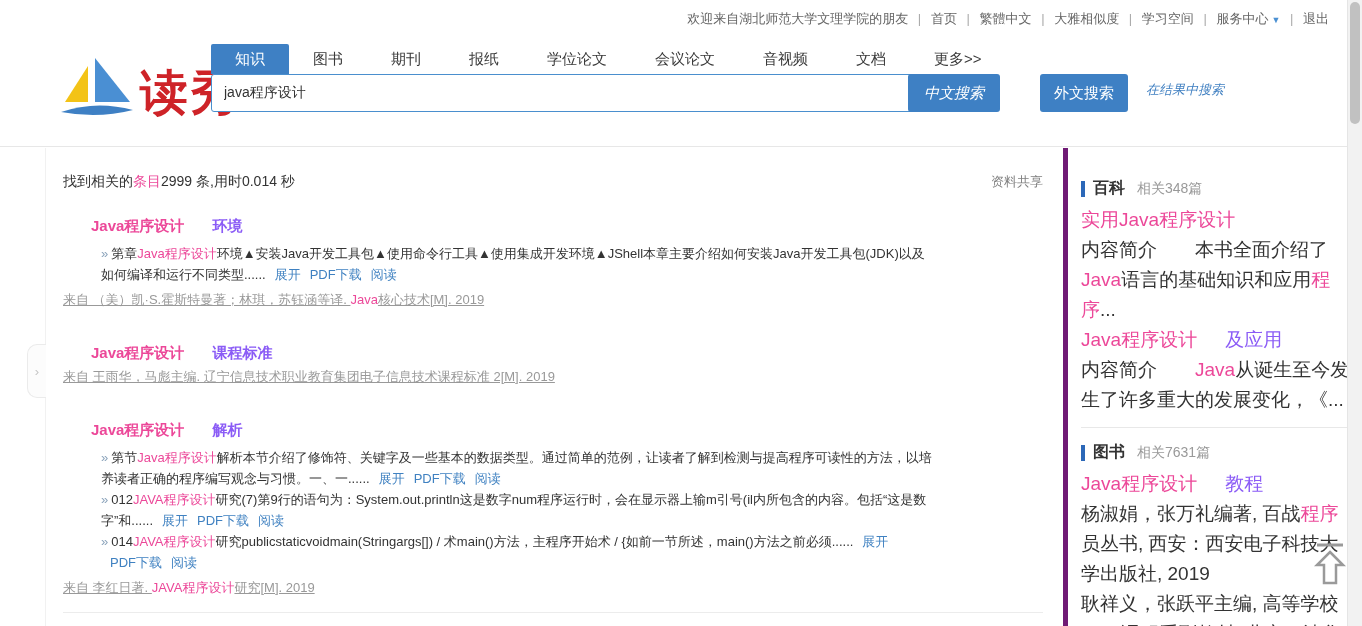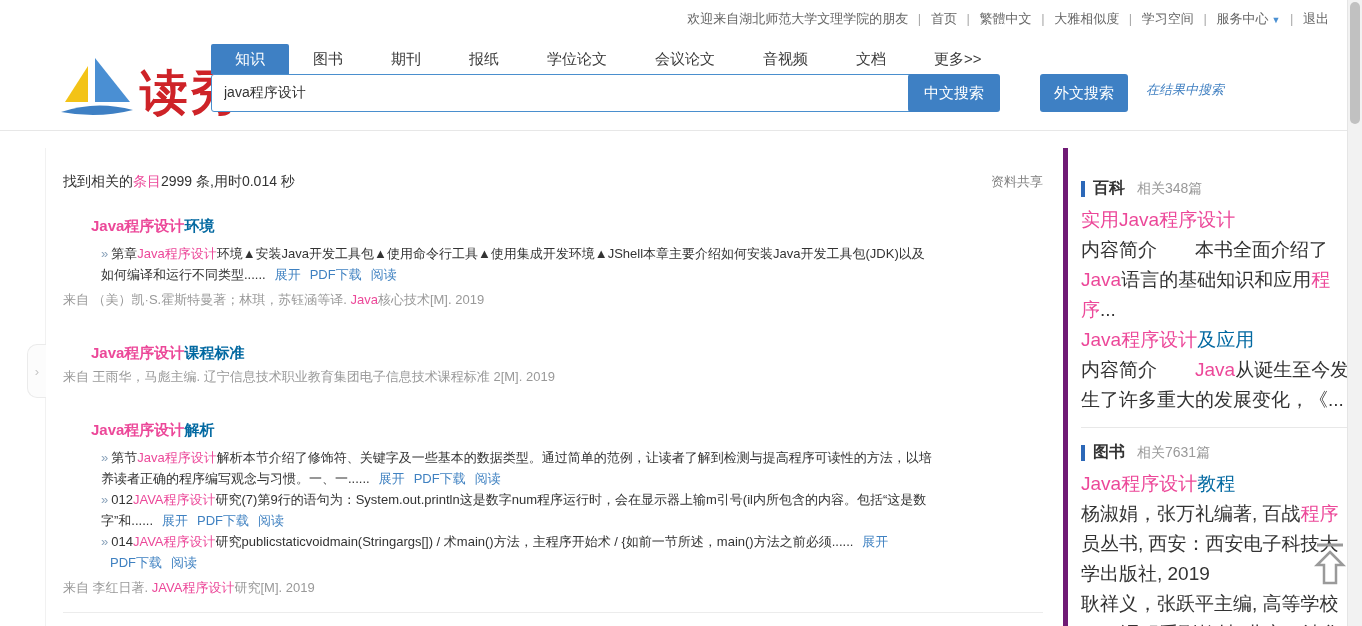--- a/index.html
+++ b/index.html
@@ -1,37 +1,37 @@
 <!DOCTYPE html>
 <html><head>
 <meta charset="utf-8">
 <style>
   html,body{margin:0;padding:0;}
   body{
     width:1362px;height:626px;position:relative;overflow:hidden;background:#fff;
     font-family:"Liberation Sans","DejaVu Sans",sans-serif;
   }
   
-  .header{position:absolute;left:0;top:0;width:1347px;height:131px;background:#fff;
+  .header{position:absolute;left:0;top:0;width:1347px;height:147px;background:#fff;
     border-bottom:1px solid #e7e7e7;box-sizing:border-box;}
   .topbar{position:absolute;top:10px;right:18px;font-size:13px;color:#666;white-space:nowrap;}
   .topbar .tlink{color:#666;cursor:pointer;}
   .topbar .sep{margin:0 6px;color:#aaa;}
   .topbar .caret{color:#4a90d2;font-size:9px;margin-left:3px;}
   .logo{position:absolute;left:58px;top:56px;display:flex;align-items:center;cursor:pointer;}
   .logo-text{color:#ce2328;font-size:48px;font-weight:bold;margin-left:4px;letter-spacing:3px;line-height:1;}
   .tabs{position:absolute;left:211px;top:44px;display:flex;}
   .tab{padding:6px 24px;font-size:15px;color:#3a3a3a;cursor:pointer;line-height:18px;}
   .tab.active{background:#3e80c4;color:#fff;border-radius:2px 2px 0 0;}
   .search-input{position:absolute;left:211px;top:74px;width:690px;height:36px;border:1px solid #4a8fce;
     border-radius:3px;padding:0 12px;font-size:14px;color:#333;outline:none;box-sizing:content-box;
     font-family:inherit;}
   .btn{position:absolute;top:74px;height:38px;background:#3e80c4;color:#fff;border:none;border-radius:3px;
     font-size:15px;cursor:pointer;font-family:inherit;}
-  .btn-cn{left:908px;width:92px;}
+  .btn-cn{left:908px;width:92px;font-style:italic;}
   .btn-en{left:1040px;width:88px;}
   .in-results{position:absolute;left:1146px;top:81px;font-size:13px;color:#3f7fc1;cursor:pointer;font-style:italic;}
   
   .main{position:absolute;left:45px;top:148px;width:1018px;height:520px;border-left:1px solid #f1f1f1;
     box-sizing:border-box;}
   .count-row{display:flex;justify-content:space-between;margin:25px 20px 0 17px;font-size:14px;color:#333;}
   .share{color:#808080;font-size:13px;cursor:pointer;}
   .results{margin:0 0 0 17px;}
   .result{margin-top:36px;}
   .result:first-child{margin-top:26px;}
@@ -48,23 +48,23 @@
   .side-section + .side-section{border-top:1px solid #e8e8e8;margin-top:12px;padding-top:14px;}
   .side-head{display:flex;align-items:center;}
   .side-bar-mark{display:inline-block;width:4px;height:16px;background:#2c68b8;margin-right:8px;}
   .side-title{font-size:16px;font-weight:bold;color:#333;}
   .side-count{font-size:14px;color:#999;margin-left:12px;}
   .side-items{margin-top:6px;width:270px;}
   .side-item{font-size:19px;line-height:30px;}
   .side-item.link{cursor:pointer;}
   
   .c-red{color:#ec4899;}
-  .c-blue{color:#0369a1;}
+  .c-blue{color:#8b5cf6;margin-left:28px;}
   .c-text{color:#333;}
-  .c-gray{color:#999;}
+  .c-gray{color:#999;text-decoration:underline;}
   
   .left-tab{position:absolute;left:27px;top:344px;width:19px;height:54px;background:#fcfcfc;
     border:1px solid #ebebeb;border-right:none;border-radius:10px 0 0 10px;display:flex;
     align-items:center;justify-content:center;color:#c5c5c5;font-size:13px;cursor:pointer;box-sizing:border-box;}
   .back-top{position:absolute;left:1313px;top:541px;cursor:pointer;}
   .scrollbar{position:absolute;right:0;top:0;width:15px;height:626px;background:#f2f2f2;
     border-left:1px solid #e5e5e5;box-sizing:border-box;}
   .scroll-thumb{position:absolute;left:2px;top:2px;width:10px;height:122px;background:#c1c1c1;border-radius:6px;}
 </style>
 </head>

